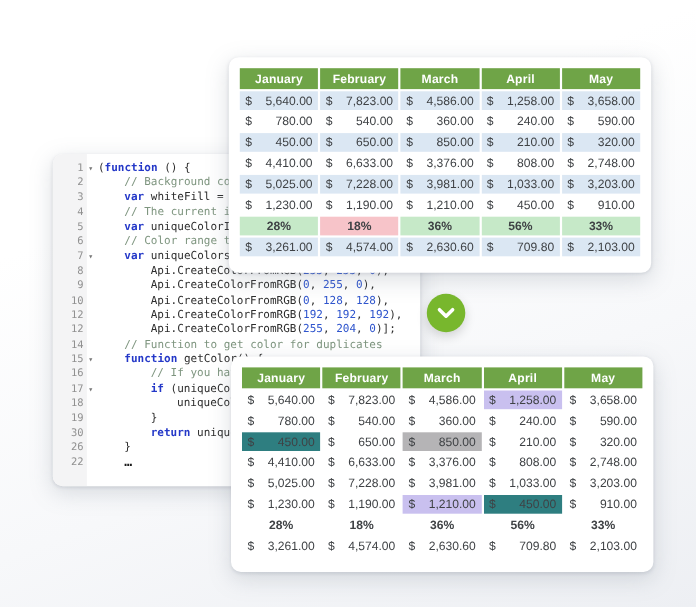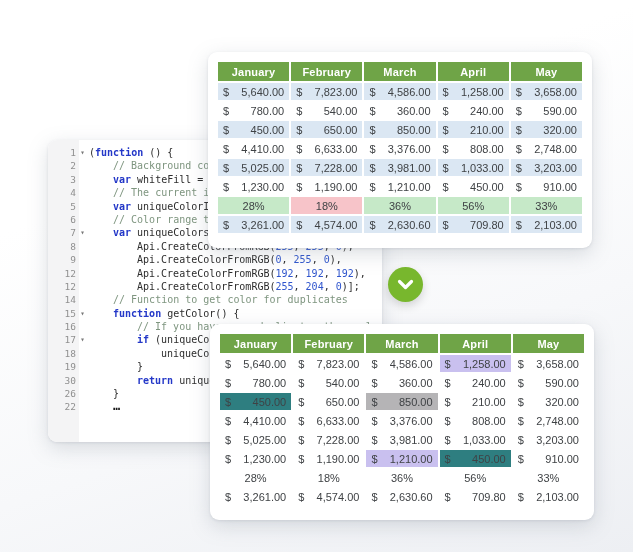--- a/index.html
+++ b/index.html
@@ -33,21 +33,21 @@
   .table-card.bottom{left:210px;top:324px;z-index:2;}
   table.sheet{width:100%;border-collapse:separate;border-spacing:2px;table-layout:fixed;}
   table.sheet th{
     background:#6fa447;color:#ffffff;font-weight:700;font-size:11px;
     height:19px;text-align:center;letter-spacing:.2px;padding:0;
   }
   table.sheet td{height:17px;font-size:11px;color:#3f4245;padding:0 5px;}
   td.money{text-align:right;}
   td.money .cur{float:left;}
   td.zebra{background:#dbe7f3;}
-  td.pct{text-align:center;font-weight:400;}
+  td.pct{text-align:center;font-weight:700;}
   td.pct-good-fill{background:#c6e9c8;color:#277c31;}
   td.pct-bad-fill{background:#f7c4c9;color:#9e2c38;}
   td.pct-good-text{color:#2f8b39;}
   td.pct-bad-text{color:#a32636;}
   td.hl-lavender{background:#c9c0ef;color:#3e3e46;}
   td.hl-teal{background:#2e7e80;color:#223b3c;}
   td.hl-silver{background:#b5b4b6;color:#3b3b3b;}
   
   .fab{
     position:absolute;left:388px;top:267px;width:35px;height:35px;border-radius:50%;
@@ -65,20 +65,21 @@
     <div id="code-lines">
         <div class="code-line"><span class="ln">1</span><span class="fold">▾</span><span class="code-text" style="padding-left: 0px; margin-top: 11px;"><span class="tok-p">(</span><span class="tok-k">function</span><span class="tok-p"> () {</span></span></div>
         <div class="code-line"><span class="ln">2</span><span class="fold"></span><span class="code-text" style="padding-left: 24px;"><span class="tok-c">// Background color for unique values</span></span></div>
         <div class="code-line"><span class="ln">3</span><span class="fold"></span><span class="code-text" style="padding-left: 24px;"><span class="tok-k">var</span><span class="tok-p"> whiteFill = Api.CreateColorFromRGB(</span><span class="tok-n">255</span><span class="tok-p">, </span><span class="tok-n">255</span></span></div>
         <div class="code-line"><span class="ln">4</span><span class="fold"></span><span class="code-text" style="padding-left: 24px;"><span class="tok-c">// The current index of the color</span></span></div>
         <div class="code-line"><span class="ln">5</span><span class="fold"></span><span class="code-text" style="padding-left: 24px;"><span class="tok-k">var</span><span class="tok-p"> uniqueColorIndex = </span><span class="tok-n">0</span><span class="tok-p">;</span></span></div>
         <div class="code-line"><span class="ln">6</span><span class="fold"></span><span class="code-text" style="padding-left: 24px;"><span class="tok-c">// Color range to highlight duplicates</span></span></div>
         <div class="code-line"><span class="ln">7</span><span class="fold">▾</span><span class="code-text" style="padding-left: 24px;"><span class="tok-k">var</span><span class="tok-p"> uniqueColors = [</span></span></div>
         <div class="code-line"><span class="ln">8</span><span class="fold"></span><span class="code-text" style="padding-left: 48px;"><span class="tok-p">Api.CreateColorFromRGB(</span><span class="tok-n">255</span><span class="tok-p">, </span><span class="tok-n">255</span><span class="tok-p">, </span><span class="tok-n">0</span><span class="tok-p">),</span></span></div>
         <div class="code-line"><span class="ln">9</span><span class="fold"></span><span class="code-text" style="padding-left: 48px;"><span class="tok-p">Api.CreateColorFromRGB(</span><span class="tok-n">0</span><span class="tok-p">, </span><span class="tok-n">255</span><span class="tok-p">, </span><span class="tok-n">0</span><span class="tok-p">),</span></span></div>
+        <div class="code-line"><span class="ln">10</span><span class="fold"></span><span class="code-text" style="padding-left: 48px;"><span class="tok-p">Api.CreateColorFromRGB(</span><span class="tok-n">0</span><span class="tok-p">, </span><span class="tok-n">128</span><span class="tok-p">, </span><span class="tok-n">128</span><span class="tok-p">),</span></span></div>
         <div class="code-line"><span class="ln">12</span><span class="fold"></span><span class="code-text" style="padding-left: 48px;"><span class="tok-p">Api.CreateColorFromRGB(</span><span class="tok-n">192</span><span class="tok-p">, </span><span class="tok-n">192</span><span class="tok-p">, </span><span class="tok-n">192</span><span class="tok-p">),</span></span></div>
         <div class="code-line"><span class="ln">12</span><span class="fold"></span><span class="code-text" style="padding-left: 48px;"><span class="tok-p">Api.CreateColorFromRGB(</span><span class="tok-n">255</span><span class="tok-p">, </span><span class="tok-n">204</span><span class="tok-p">, </span><span class="tok-n">0</span><span class="tok-p">)];</span></span></div>
         <div class="code-line"><span class="ln">14</span><span class="fold"></span><span class="code-text" style="padding-left: 24px;"><span class="tok-c">// Function to get color for duplicates</span></span></div>
         <div class="code-line"><span class="ln">15</span><span class="fold">▾</span><span class="code-text" style="padding-left: 24px;"><span class="tok-k">function</span><span class="tok-p"> getColor() {</span></span></div>
         <div class="code-line"><span class="ln">16</span><span class="fold"></span><span class="code-text" style="padding-left: 48px;"><span class="tok-c">// If you have more duplicates than colors</span></span></div>
         <div class="code-line"><span class="ln">17</span><span class="fold">▾</span><span class="code-text" style="padding-left: 48px;"><span class="tok-k">if</span><span class="tok-p"> (uniqueColorIndex === uniqueColors.length) {</span></span></div>
         <div class="code-line"><span class="ln">18</span><span class="fold"></span><span class="code-text" style="padding-left: 72px;"><span class="tok-p">uniqueColorIndex = </span><span class="tok-n">0</span><span class="tok-p">;</span></span></div>
         <div class="code-line"><span class="ln">19</span><span class="fold"></span><span class="code-text" style="padding-left: 48px;"><span class="tok-p">}</span></span></div>
         <div class="code-line"><span class="ln">30</span><span class="fold"></span><span class="code-text" style="padding-left: 48px;"><span class="tok-k">return</span><span class="tok-p"> uniqueColors[uniqueColorIndex++];</span></span></div>
         <div class="code-line"><span class="ln">26</span><span class="fold"></span><span class="code-text" style="padding-left: 24px;"><span class="tok-p">}</span></span></div>

